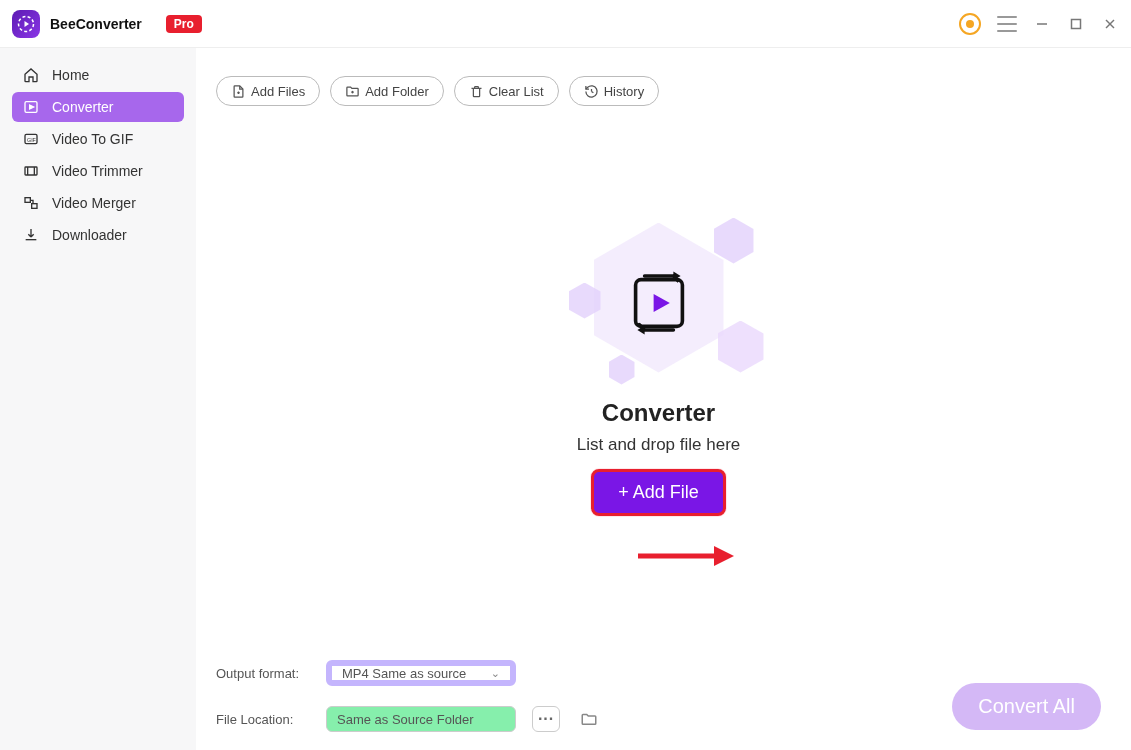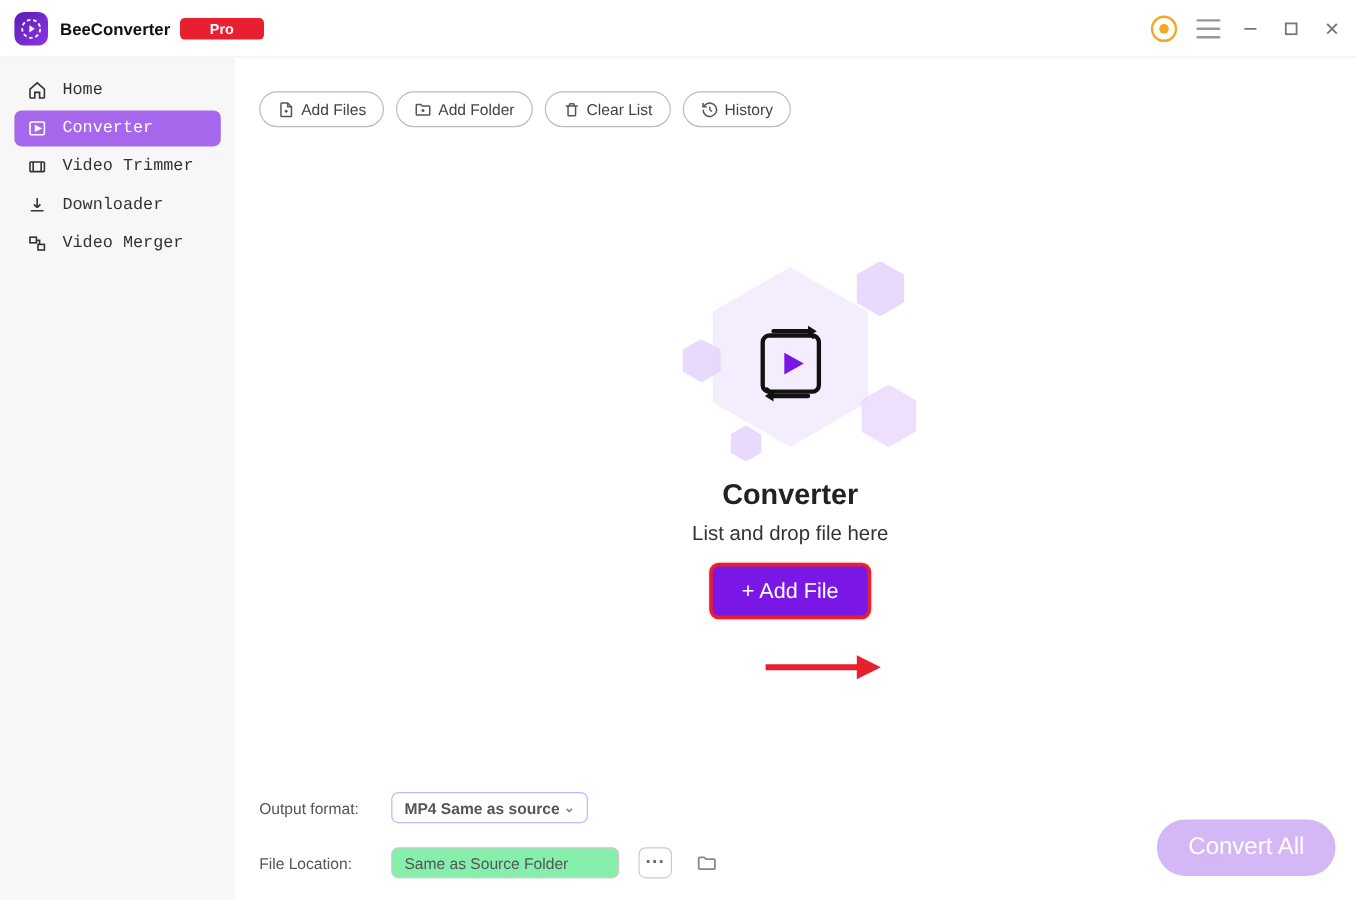--- a/index.html
+++ b/index.html
@@ -1,31 +1,31 @@
 <!DOCTYPE html>
 <html><head>
 <meta charset="utf-8">
 <style>
   * { box-sizing: border-box; margin: 0; padding: 0; }
   body { font-family: -apple-system, BlinkMacSystemFont, "Segoe UI", Arial, sans-serif; background:#fff; width:1131px; height:750px; overflow:hidden; color:#333; }
   .titlebar { height:48px; display:flex; align-items:center; padding:0 12px; border-bottom:1px solid #eee; }
   .logo { width:28px; height:28px; border-radius:8px; background:linear-gradient(135deg,#5d1bb3,#8a36e6); display:flex; align-items:center; justify-content:center; }
   .logo svg { width:18px; height:18px; }
   .app-title { font-size:14px; font-weight:700; margin-left:10px; color:#111; }
-  .pro-badge { background:#e81f2e; color:#fff; font-size:12px; font-weight:600; padding:2px 25px; border-radius:4px; margin-left:8px; }
+  .pro-badge { background:#e81f2e; color:#fff; font-size:12px; font-weight:600; padding:2px 8px; border-radius:4px; margin-left:24px; }
   .titlebar-right { margin-left:auto; display:flex; align-items:center; gap:16px; }
   .win-btn { width:18px; height:18px; display:flex; align-items:center; justify-content:center; color:#777; cursor:pointer; }
   .user-icon { width:22px; height:22px; border:2px solid #f5a623; border-radius:50%; display:flex; align-items:center; justify-content:center; }
   .user-icon .dot { width:8px; height:8px; background:#f5a623; border-radius:50%; }
   .menu-lines { width:20px; height:16px; display:flex; flex-direction:column; justify-content:space-between; }
   .menu-lines span { display:block; height:2px; background:#999; border-radius:1px; }
   
   .body-wrap { display:flex; height:calc(750px - 48px); }
   .sidebar { width:196px; background:#f7f7f8; padding:12px 12px; }
-  .side-item { display:flex; align-items:center; gap:12px; height:30px; padding:0 10px; border-radius:6px; font-size:14px; color:#333; cursor:pointer; margin-bottom:2px;font-family:Liberation Mono, monospace; }
+  .side-item { display:flex; align-items:center; gap:12px; height:30px; padding:0 10px; border-radius:6px; font-size:14px; color:#333; cursor:pointer; margin-bottom:2px; }
   .side-item.active { background:#a767ec; color:#fff; }
   .side-item .icon { width:18px; height:18px; display:flex; align-items:center; justify-content:center; }
   
   .main { flex:1; position:relative; display:flex; flex-direction:column; padding:28px 30px 12px 20px; }
   .toolbar { display:flex; gap:10px; }
   .pill { border:1px solid #bbb; border-radius:16px; height:30px; display:flex; align-items:center; gap:5px; padding:12px 14px; font-size:13px; color:#444; cursor:pointer; background:#fff; }
   .pill .icon { width:15px; height:15px; display:flex; align-items:center; justify-content:center; }
   
   .center { flex:1; display:flex; flex-direction:column; align-items:center; justify-content:center; margin-top:-30px; }
   .big-icon-wrap { position:relative; width:260px; height:180px; display:flex; align-items:center; justify-content:center; }
@@ -39,26 +39,26 @@
   .convert-box svg { width:72px; height:72px; }
   .center h2 { font-size:24px; font-weight:700; color:#222; margin-top:6px; }
   .center .sub { font-size:17px; color:#333; margin-top:8px; }
   .add-file-btn { margin-top:14px; background:#7a16e6; color:#fff; font-size:18px; padding:10px 24px; border-radius:8px; border:3px solid #e81f2e; cursor:pointer; box-shadow:0 0 0 1px rgba(232,31,46,0.1); }
   .arrow-annot { position:absolute; left:440px; top:494px; }
   .arrow-annot svg { width:100px; height:28px; }
   
   .bottom-bar { display:flex; gap:20px; padding:8px 0 6px 0; flex-wrap:wrap;flex-direction:column; }
   .row { display:flex; align-items:center; gap:16px; width:100%; }
   .label { font-size:13px; color:#555; width:94px; }
-  .select-box { border:1px solid #c4b5fd; border-radius:6px; height:26px; display:flex; align-items:center; padding:0 10px; font-size:13px; color:#555; width:164px; justify-content:space-between; cursor:pointer; background:#fff;font-weight:bold; }
+  .select-box { border:6px solid #c4b5fd; border-radius:6px; height:26px; display:flex; align-items:center; padding:0 10px; font-size:13px; color:#555; width:190px; justify-content:space-between; cursor:pointer; background:#fff; }
   .select-box .chev { color:#888; font-size:11px; }
   .path-box { border:1px solid #ccc; border-radius:6px; height:26px; display:flex; align-items:center; padding:0 10px; font-size:13px; color:#555; width:190px; cursor:pointer; background:#86efac; }
   .dots-btn { border:1px solid #ccc; border-radius:6px; width:28px; height:26px; display:flex; align-items:center; justify-content:center; cursor:pointer; color:#666; font-weight:700; }
   .folder-open { width:22px; height:22px; display:flex; align-items:center; justify-content:center; cursor:pointer; color:#888; margin-left:2px; }
-  .convert-all { position:absolute; right:18px; bottom:20px; background:#d2b5f6; color:#fff; font-size:20px; font-weight:500; padding:12px 26px; border-radius:30px; cursor:not-allowed; opacity:0.95; }
+  .convert-all { position:absolute; right:30px; bottom:20px; background:#d2b5f6; color:#fff; font-size:20px; font-weight:500; padding:12px 26px; border-radius:30px; cursor:not-allowed; opacity:0.95; }
 </style>
 </head>
 <body>
 
 <div class="titlebar">
   <div class="logo">
     <svg viewBox="0 0 24 24">
         <circle cx="12" cy="12" r="10" fill="none" stroke="#fff" stroke-width="2" stroke-dasharray="4 3"></circle>
         <polygon points="10,8 16,12 10,16" fill="#fff"></polygon>
       </svg>
@@ -109,45 +109,54 @@
           <svg width="16" height="16" viewBox="0 0 24 24" fill="none" stroke="currentColor" stroke-width="2">
             <rect x="3" y="4" width="18" height="16" rx="2"></rect>
             <polygon points="10,9 16,12 10,15" fill="currentColor"></polygon>
           </svg>
         </span>
       <span>Converter</span>
     </div>
     <div class="side-item">
       <span class="icon">
           <svg width="16" height="16" viewBox="0 0 24 24" fill="none" stroke="currentColor" stroke-width="2">
+            <rect x="3" y="5" width="18" height="14" rx="2"></rect>
+            <text x="6" y="16" font-size="8" fill="currentColor" stroke="none">GIF</text>
+          </svg>
+        </span>
+      <span>Video To GIF</span>
+    </div>
+    <div class="side-item">
+      <span class="icon">
+          <svg width="16" height="16" viewBox="0 0 24 24" fill="none" stroke="currentColor" stroke-width="2">
             <rect x="3" y="6" width="18" height="12" rx="1"></rect>
             <line x1="7" y1="6" x2="7" y2="18"></line>
             <line x1="17" y1="6" x2="17" y2="18"></line>
           </svg>
         </span>
       <span>Video Trimmer</span>
     </div>
     <div class="side-item">
       <span class="icon">
           <svg width="16" height="16" viewBox="0 0 24 24" fill="none" stroke="currentColor" stroke-width="2">
-            <path d="M12 3v12m0 0l-4-4m4 4l4-4"></path>
-            <path d="M4 19h16"></path>
-          </svg>
-        </span>
-      <span>Downloader</span>
-    </div>
-    <div class="side-item">
-      <span class="icon">
-          <svg width="16" height="16" viewBox="0 0 24 24" fill="none" stroke="currentColor" stroke-width="2">
             <rect x="3" y="4" width="8" height="7"></rect>
             <rect x="13" y="13" width="8" height="7"></rect>
             <path d="M11 8h4v5"></path>
           </svg>
         </span>
       <span>Video Merger</span>
+    </div>
+    <div class="side-item">
+      <span class="icon">
+          <svg width="16" height="16" viewBox="0 0 24 24" fill="none" stroke="currentColor" stroke-width="2">
+            <path d="M12 3v12m0 0l-4-4m4 4l4-4"></path>
+            <path d="M4 19h16"></path>
+          </svg>
+        </span>
+      <span>Downloader</span>
     </div>
   </div>
 
   <div class="main">
     <div class="toolbar">
       <div class="pill">
         <span class="icon">
             <svg width="15" height="15" viewBox="0 0 24 24" fill="none" stroke="#555" stroke-width="2">
               <path d="M14 3H6a1 1 0 0 0-1 1v16a1 1 0 0 0 1 1h12a1 1 0 0 0 1-1V8z"></path>
               <path d="M14 3v5h5"></path>

